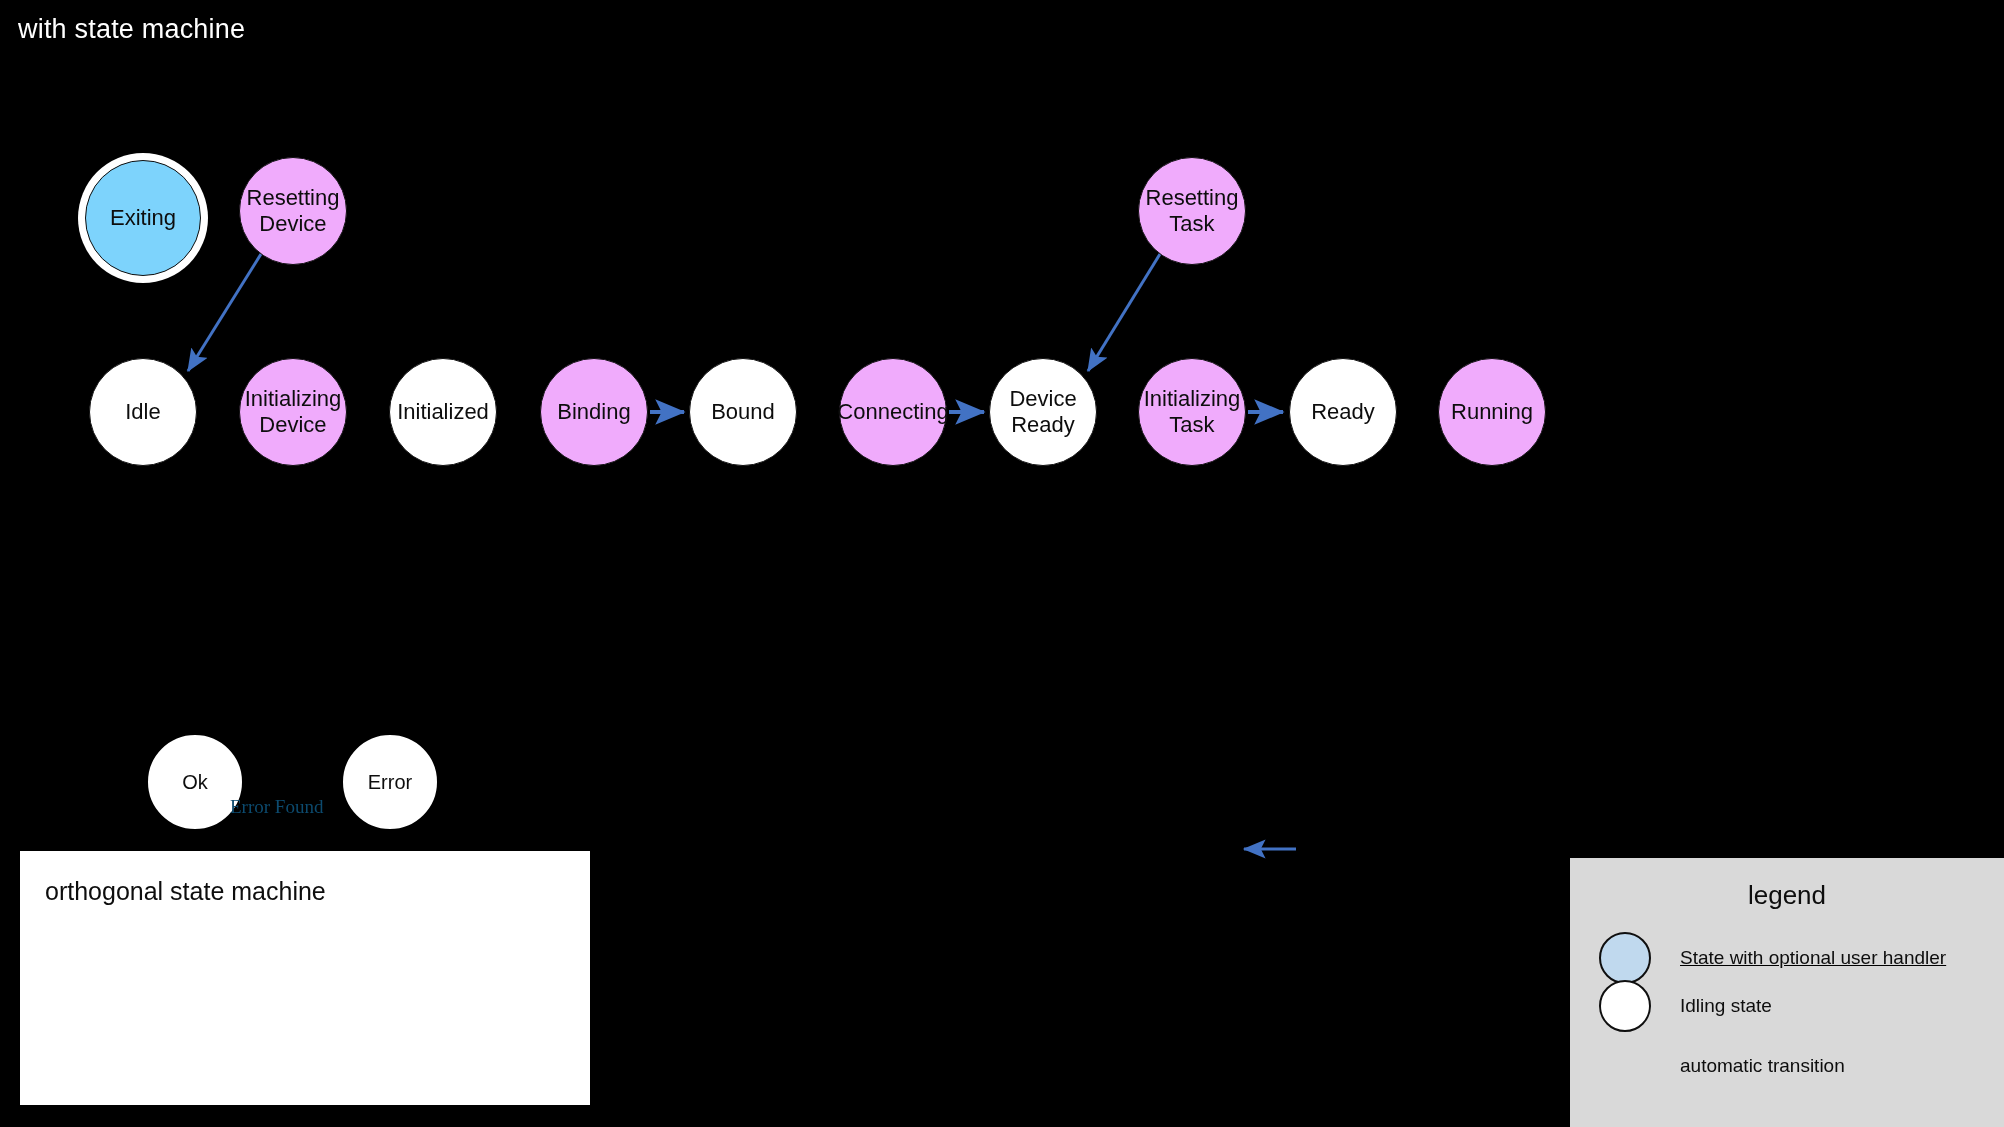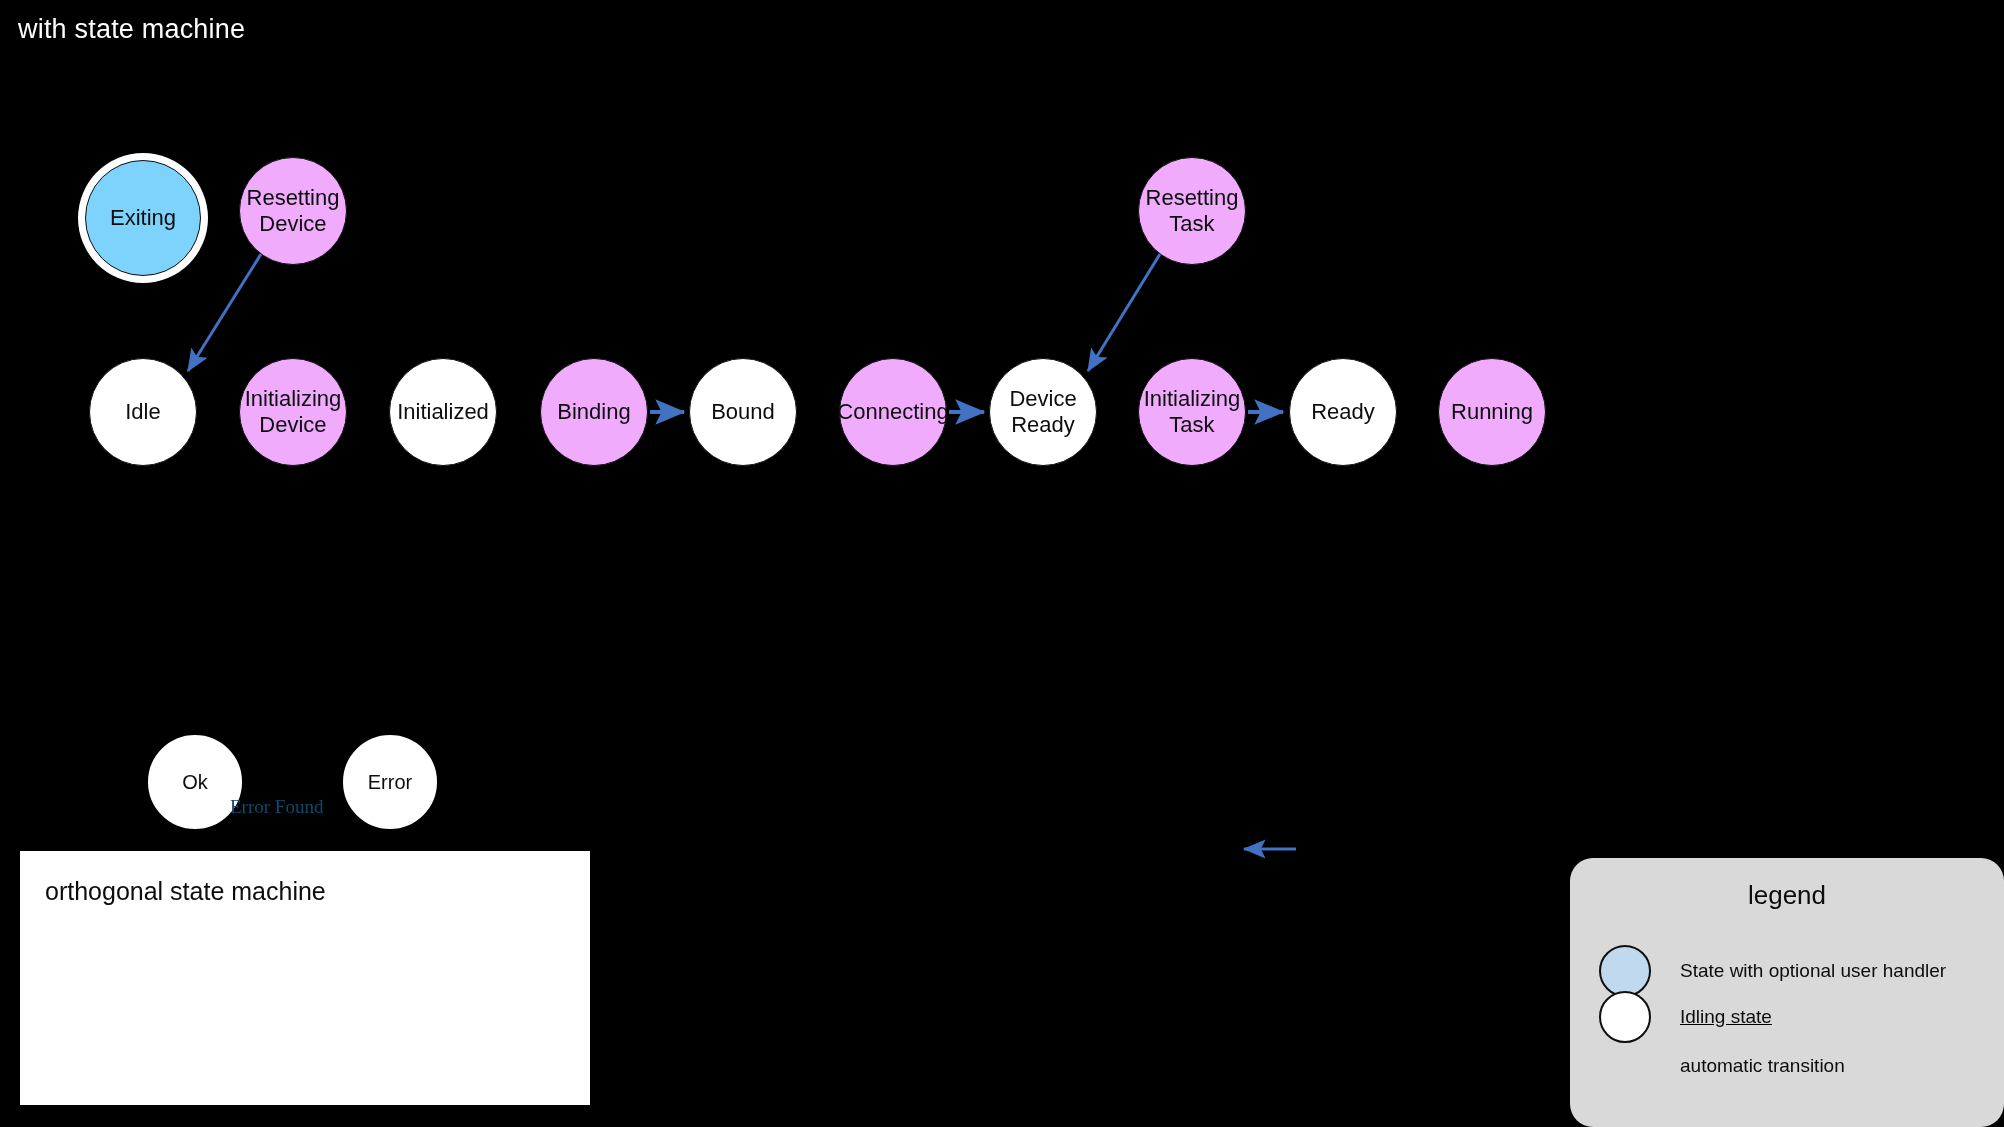--- a/index.html
+++ b/index.html
@@ -104,21 +104,20 @@
 
   
   #legend {
     position: absolute;
     left: 1570px;
     top: 858px;
     width: 434px;
     height: 269px;
     background: #d9d9d9;
     box-sizing: border-box;
-    border-radius: 23px;
   }
   #legend .legend-title {
     position: absolute;
     left: 0;
     top: 22px;
     width: 434px;
     text-align: center;
     font-size: 26px;
     color: #0d0d0d;
   }
@@ -262,28 +261,28 @@
   <div class="ortho-node" style="left:321px; top:-118px; width:98px; height:98px;">
     <span>Error</span>
   </div>
 
   <div class="ortho-edge-label" style="left:210px; top:-55px;">Error Found</div>
 </div>
 
 <div id="legend">
   <div class="legend-title">legend</div>
 
-  <div class="legend-row" style="top:85px;">
+  <div class="legend-row" style="top:72px;text-decoration:underline;">
     <div class="legend-swatch-wrap">
       <span class="legend-circle blue"></span>
     </div>
     <span class="legend-text">State with optional user handler</span>
   </div>
 
-  <div class="legend-row" style="top:131px;text-decoration:underline;">
+  <div class="legend-row" style="top:120px;">
     <div class="legend-swatch-wrap">
       <span class="legend-circle white"></span>
     </div>
     <span class="legend-text">Idling state</span>
   </div>
 
   <div class="legend-row" style="top:180px;">
     <div class="legend-arrow-box"></div>
     <span class="legend-text">automatic transition</span>
   </div>

